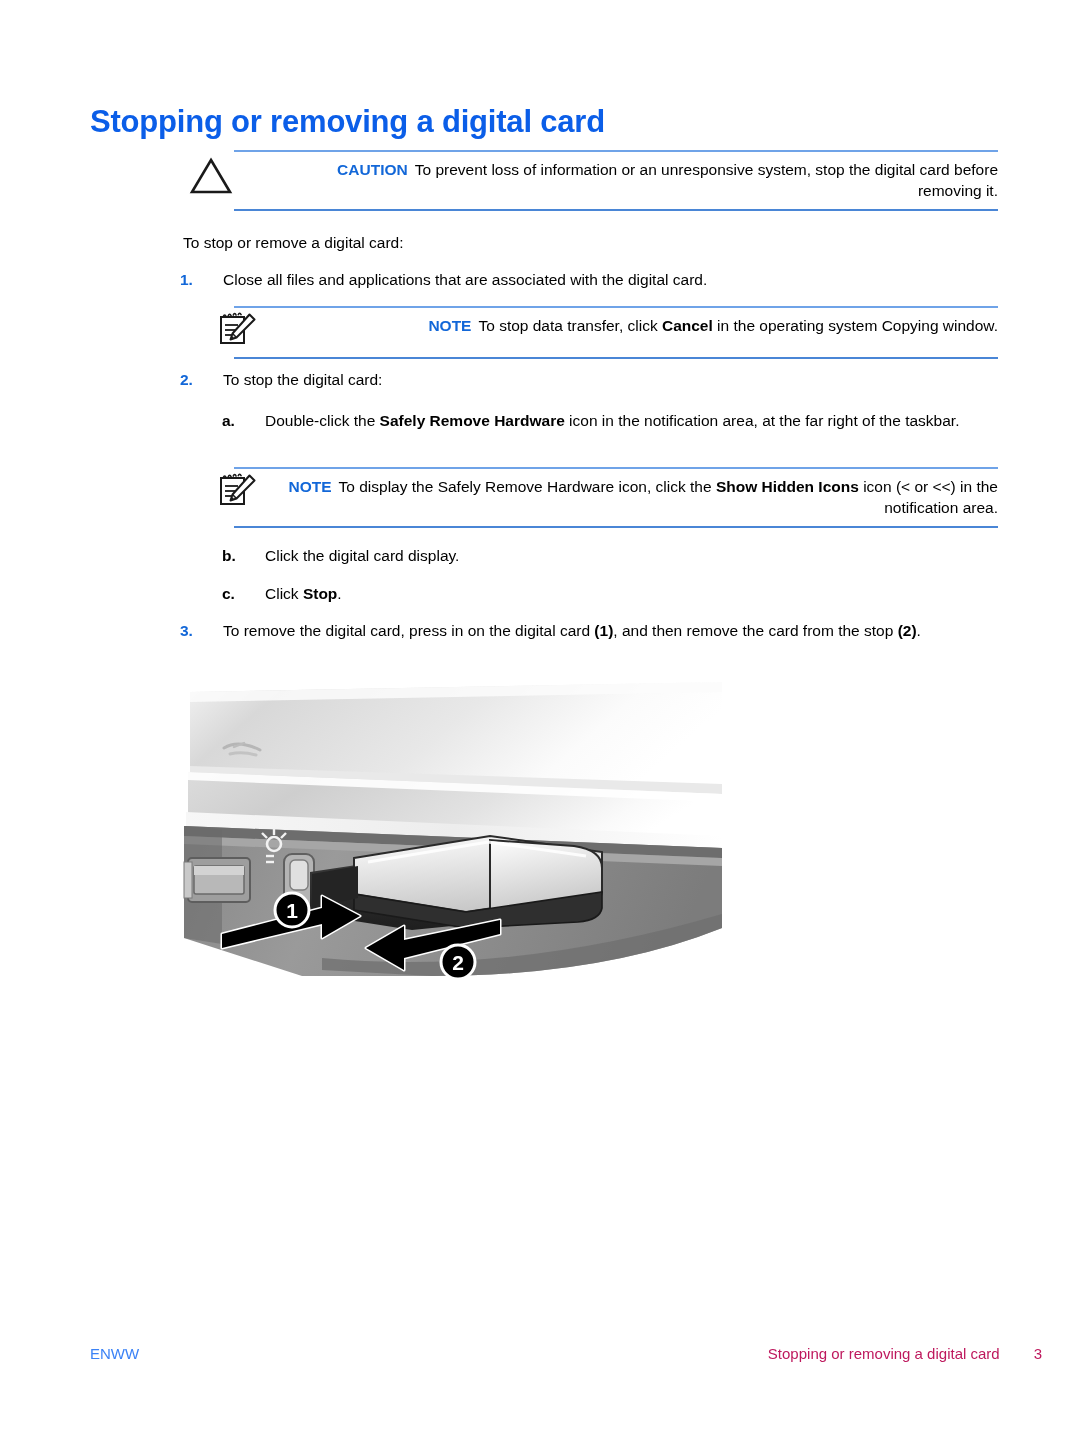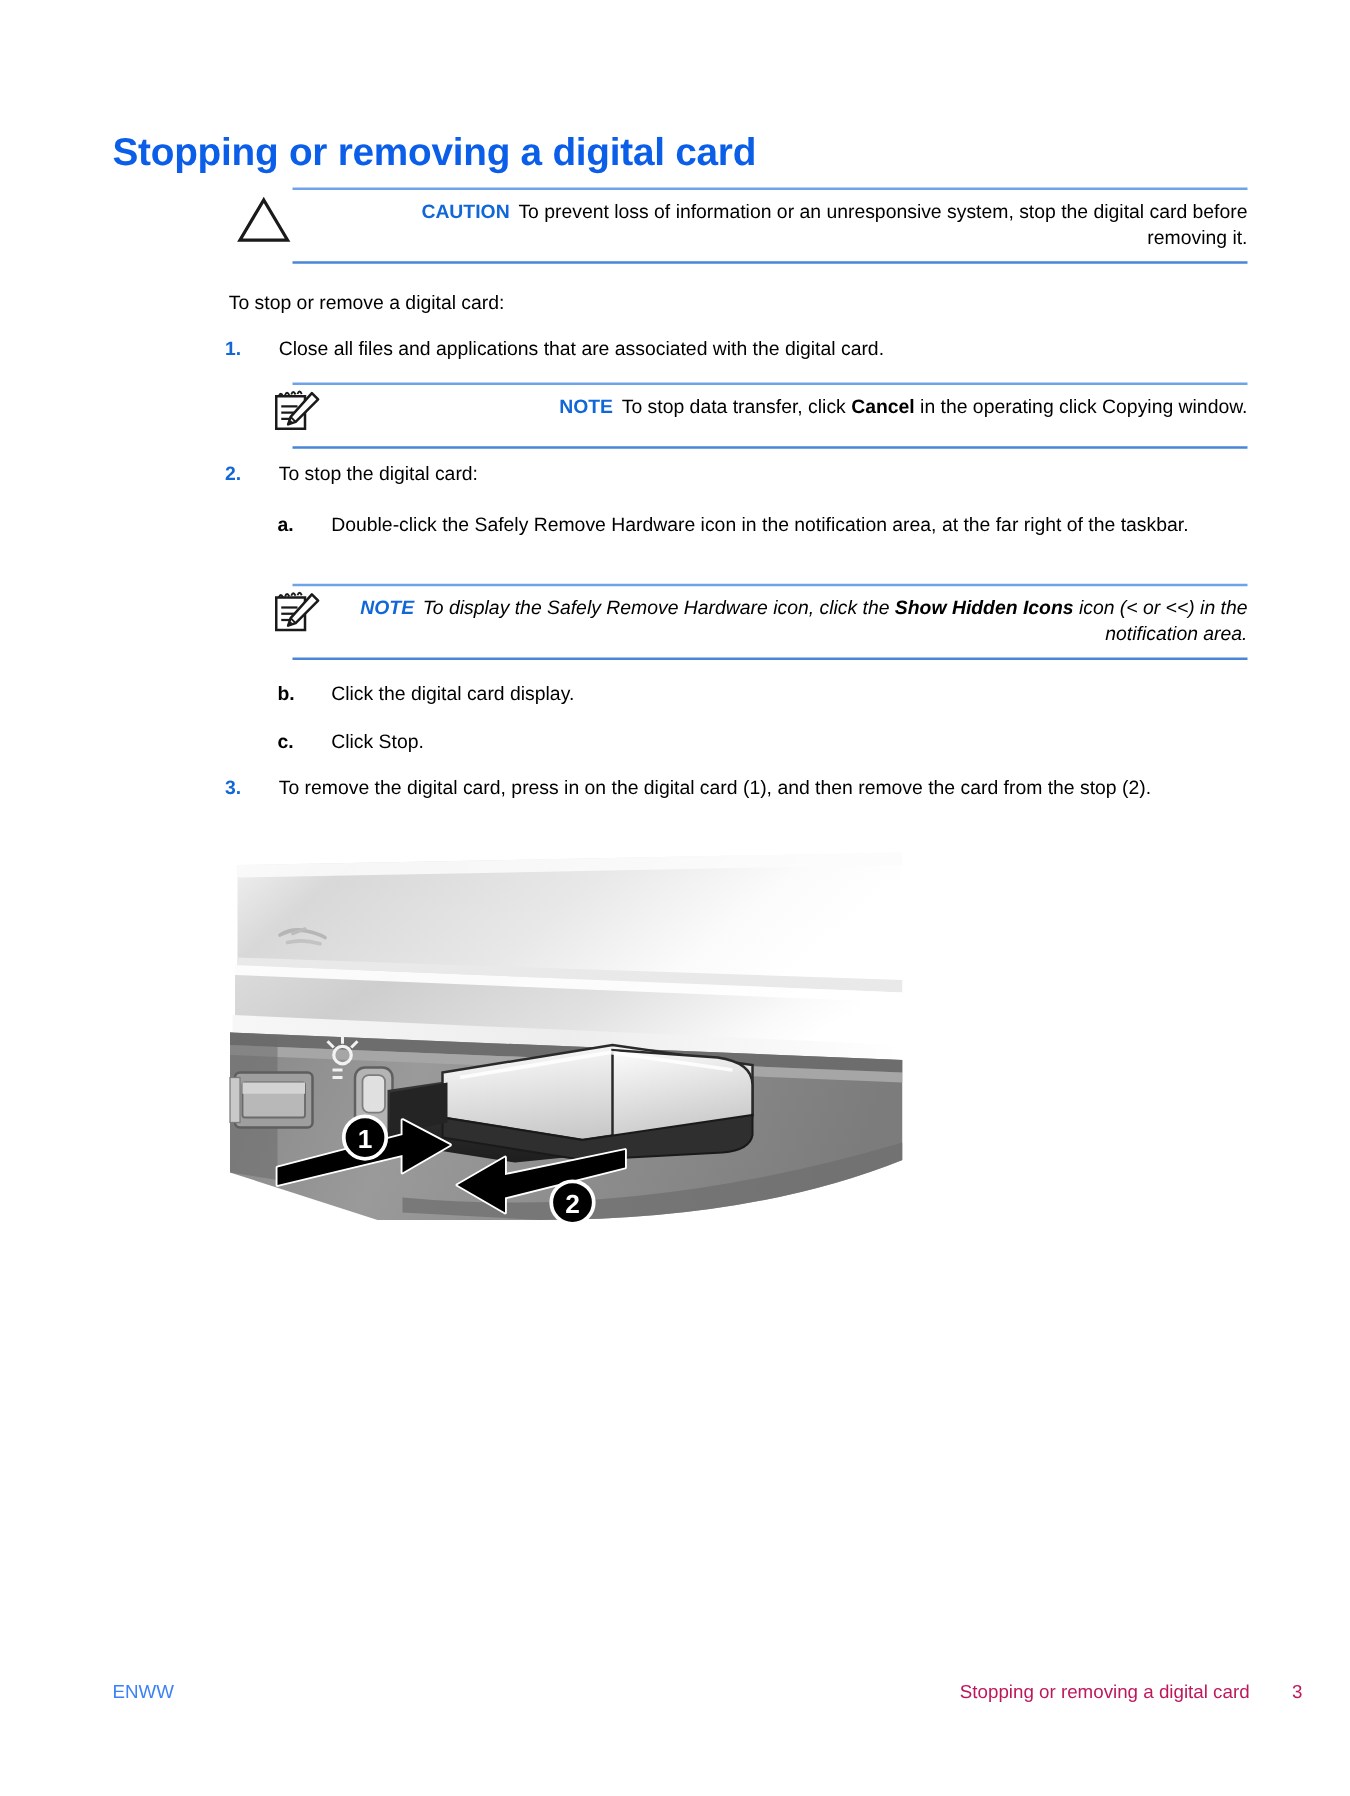--- a/index.html
+++ b/index.html
@@ -99,21 +99,21 @@
     left: 0;
     top: 0;
     color: #1267d8;
     font-weight: bold;
   }
   .li.alpha .marker { color: #000; }
   .li .content {
     display: block;
     margin-left: 43px;
   }
-  .li .content b { font-weight: normal; }
+  .li .content b { font-weight: bold; }
 
   
   .figure {
     position: absolute;
     left: 182px;
     top: 676px;
     width: 540px;
     height: 330px;
   }
   .figure svg { display: block; }
@@ -184,36 +184,36 @@
             <line x1="9" y1="24" x2="17" y2="24"></line>
           </g>
 
           <g>
             <path d="M33.5 3.5 L38.5 8.5 L20.5 26.5 L14.5 28.5 L16.5 22.5 Z" fill="#ffffff" stroke="#1a1a1a" stroke-width="2" stroke-linejoin="round"></path>
             <path d="M16.5 22.5 L20.5 26.5" stroke="#1a1a1a" stroke-width="1.6"></path>
             <path d="M14.5 28.5 L17.2 25.8" stroke="#1a1a1a" stroke-width="1.6"></path>
           </g>
         </svg>
       </span>
-      <span class="label">NOTE</span><span class="text"><span>To stop data transfer, click </span><b>Cancel</b><span> in the operating click Copying window.</span></span>
+      <span class="label">NOTE</span><span class="text"><span>To stop data transfer, click </span><b>Cancel</b><span> in the operating system Copying window.</span></span>
     </div>
     <div class="rule bottom"></div>
   </div>
 
   <div class="li" style="left:180px; top:369px; width:810px;">
     <span class="marker">2.</span>
     <span class="content">To stop the digital card:</span>
   </div>
 
   <div class="li alpha" style="left:222px; top:410px; width:775px;">
     <span class="marker">a.</span>
     <span class="content"><span>Double-click the </span><b>Safely Remove Hardware</b><span> icon in the notification area, at the far right of the taskbar.</span></span>
   </div>
 
-  <div class="admon note" style="top:467px;font-style:italic;">
+  <div class="admon note" style="top:467px;">
     <div class="rule"></div>
     <div class="body">
       <span class="icon">
         <svg width="44" height="40" viewBox="0 0 44 40">
           <g stroke="#1a1a1a" stroke-width="1.5" fill="none">
             <path d="M7 6 q1.6 -4 3.4 0"></path>
             <path d="M12 5.2 q1.6 -4 3.4 0"></path>
             <path d="M17 4.6 q1.6 -4 3.4 0"></path>
             <path d="M22 4.2 q1.6 -4 3.4 0"></path>
           </g>

